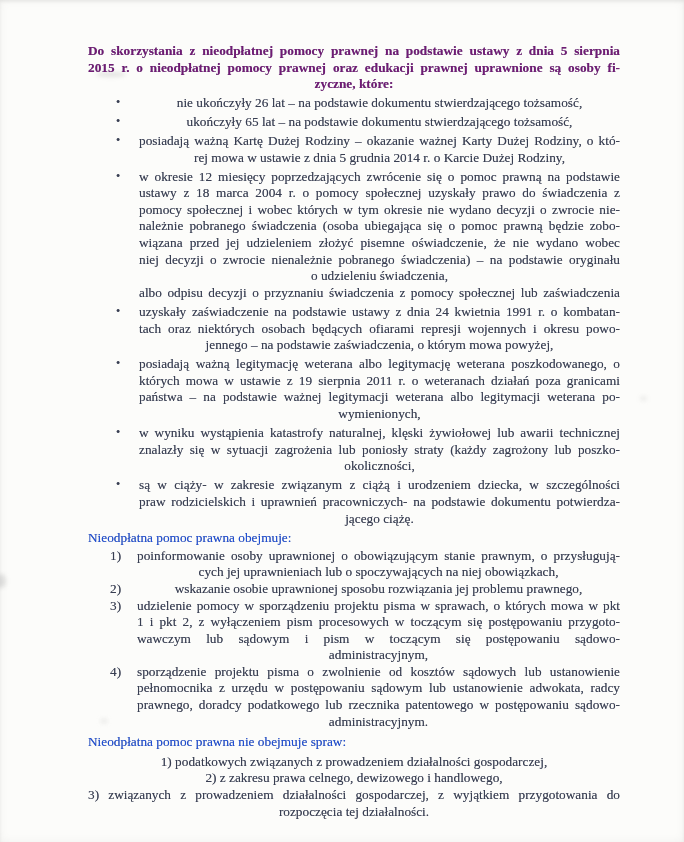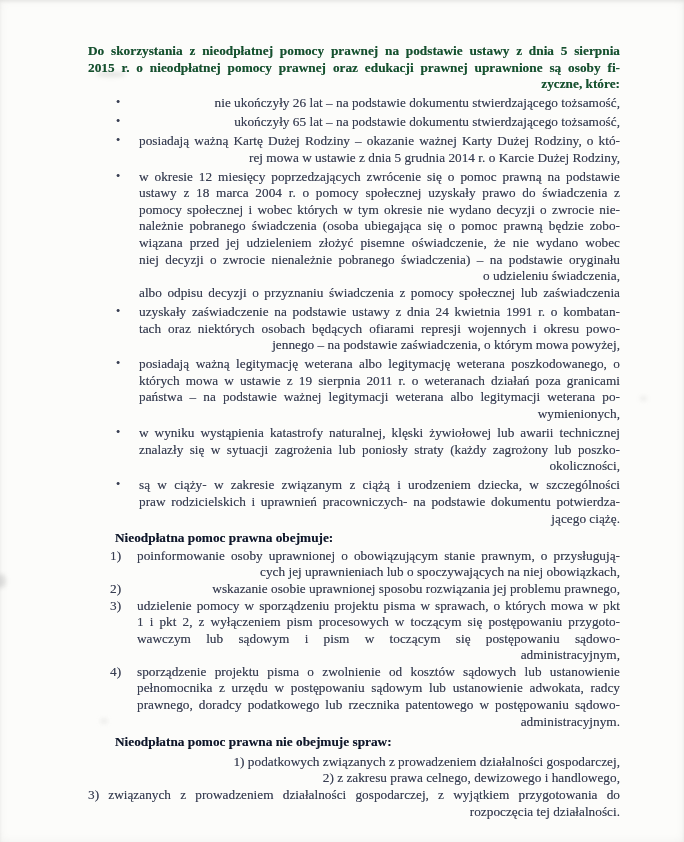--- a/index.html
+++ b/index.html
@@ -17,33 +17,33 @@
     box-shadow: inset 0 0 10px rgba(0,0,0,0.05), inset 0 2px 3px rgba(0,0,0,0.06);
   }
   .content {
     position: absolute;
     left: 88px; top: 43px; width: 532px;
     font-size: 13.3px;
     line-height: 16.6px;
     color: #383e52;
     text-shadow: 0 0 0.6px rgba(56,62,82,0.55);
   }
-  .line { text-align: right; min-height: 16.6px; }
+  .line { text-align: center; min-height: 16.6px; }
   .line.j { text-align: justify; text-align-last: justify; text-justify: inter-word; }
-  .bold { font-weight: 700; color: #14532d; }
+  .bold { font-weight: 700; color: #701a75; }
   .block.intro { margin-bottom: 2px; }
   .item { position: relative; }
   .item.bullet { padding-left: 51px; margin-bottom: 2.5px; }
   .item.bullet .marker {
     position: absolute; left: 28px; top: -1px;
     font-size: 12px;
   }
   .item.num { padding-left: 49px; margin-bottom: 0; }
   .item.num .marker { position: absolute; left: 22px; top: 0; }
-  .heading { font-weight: 700; color: #0f172a; margin-left: 27px; }
+  .heading { font-weight: 400; color: #1d4ed8; }
   .heading.h2 { margin-top: 1.5px; margin-bottom: 1.5px; }
   .heading.h3 { margin-top: 4px; margin-bottom: 3px; }
   .flush-item { margin: 0; }
   .smudge {
     position: absolute;
     background: rgba(140,140,140,0.22);
     border-radius: 50%;
     filter: blur(2px);
   }
   .s1 { left: 96px; top: 72px; width: 30px; height: 5px; }

